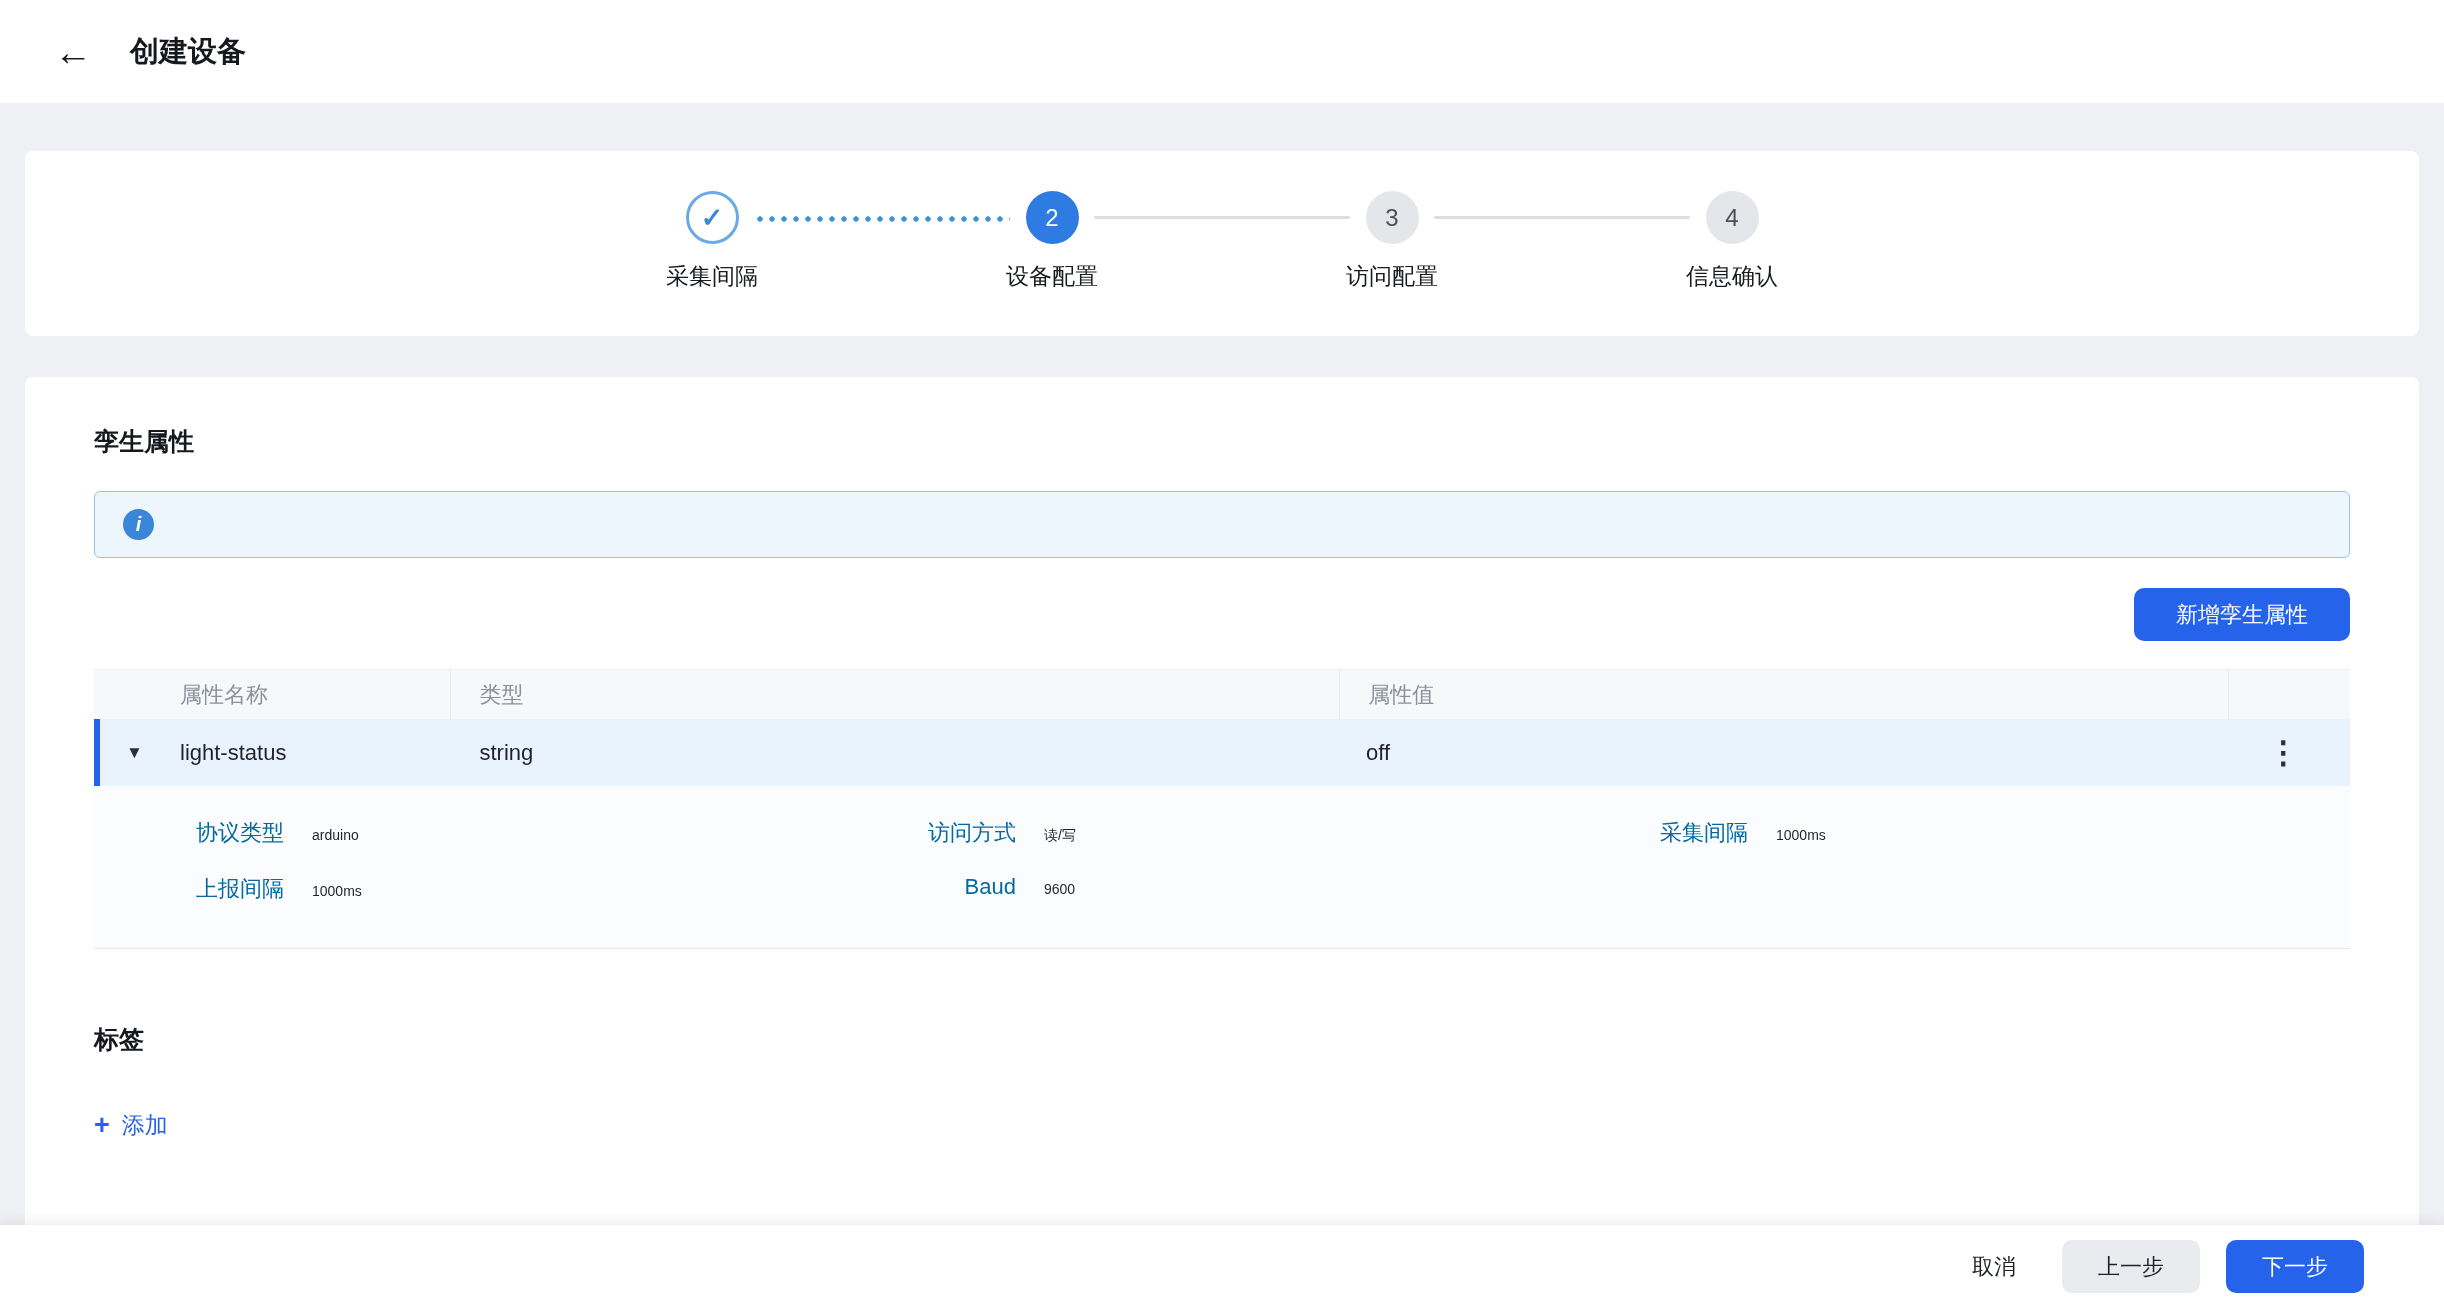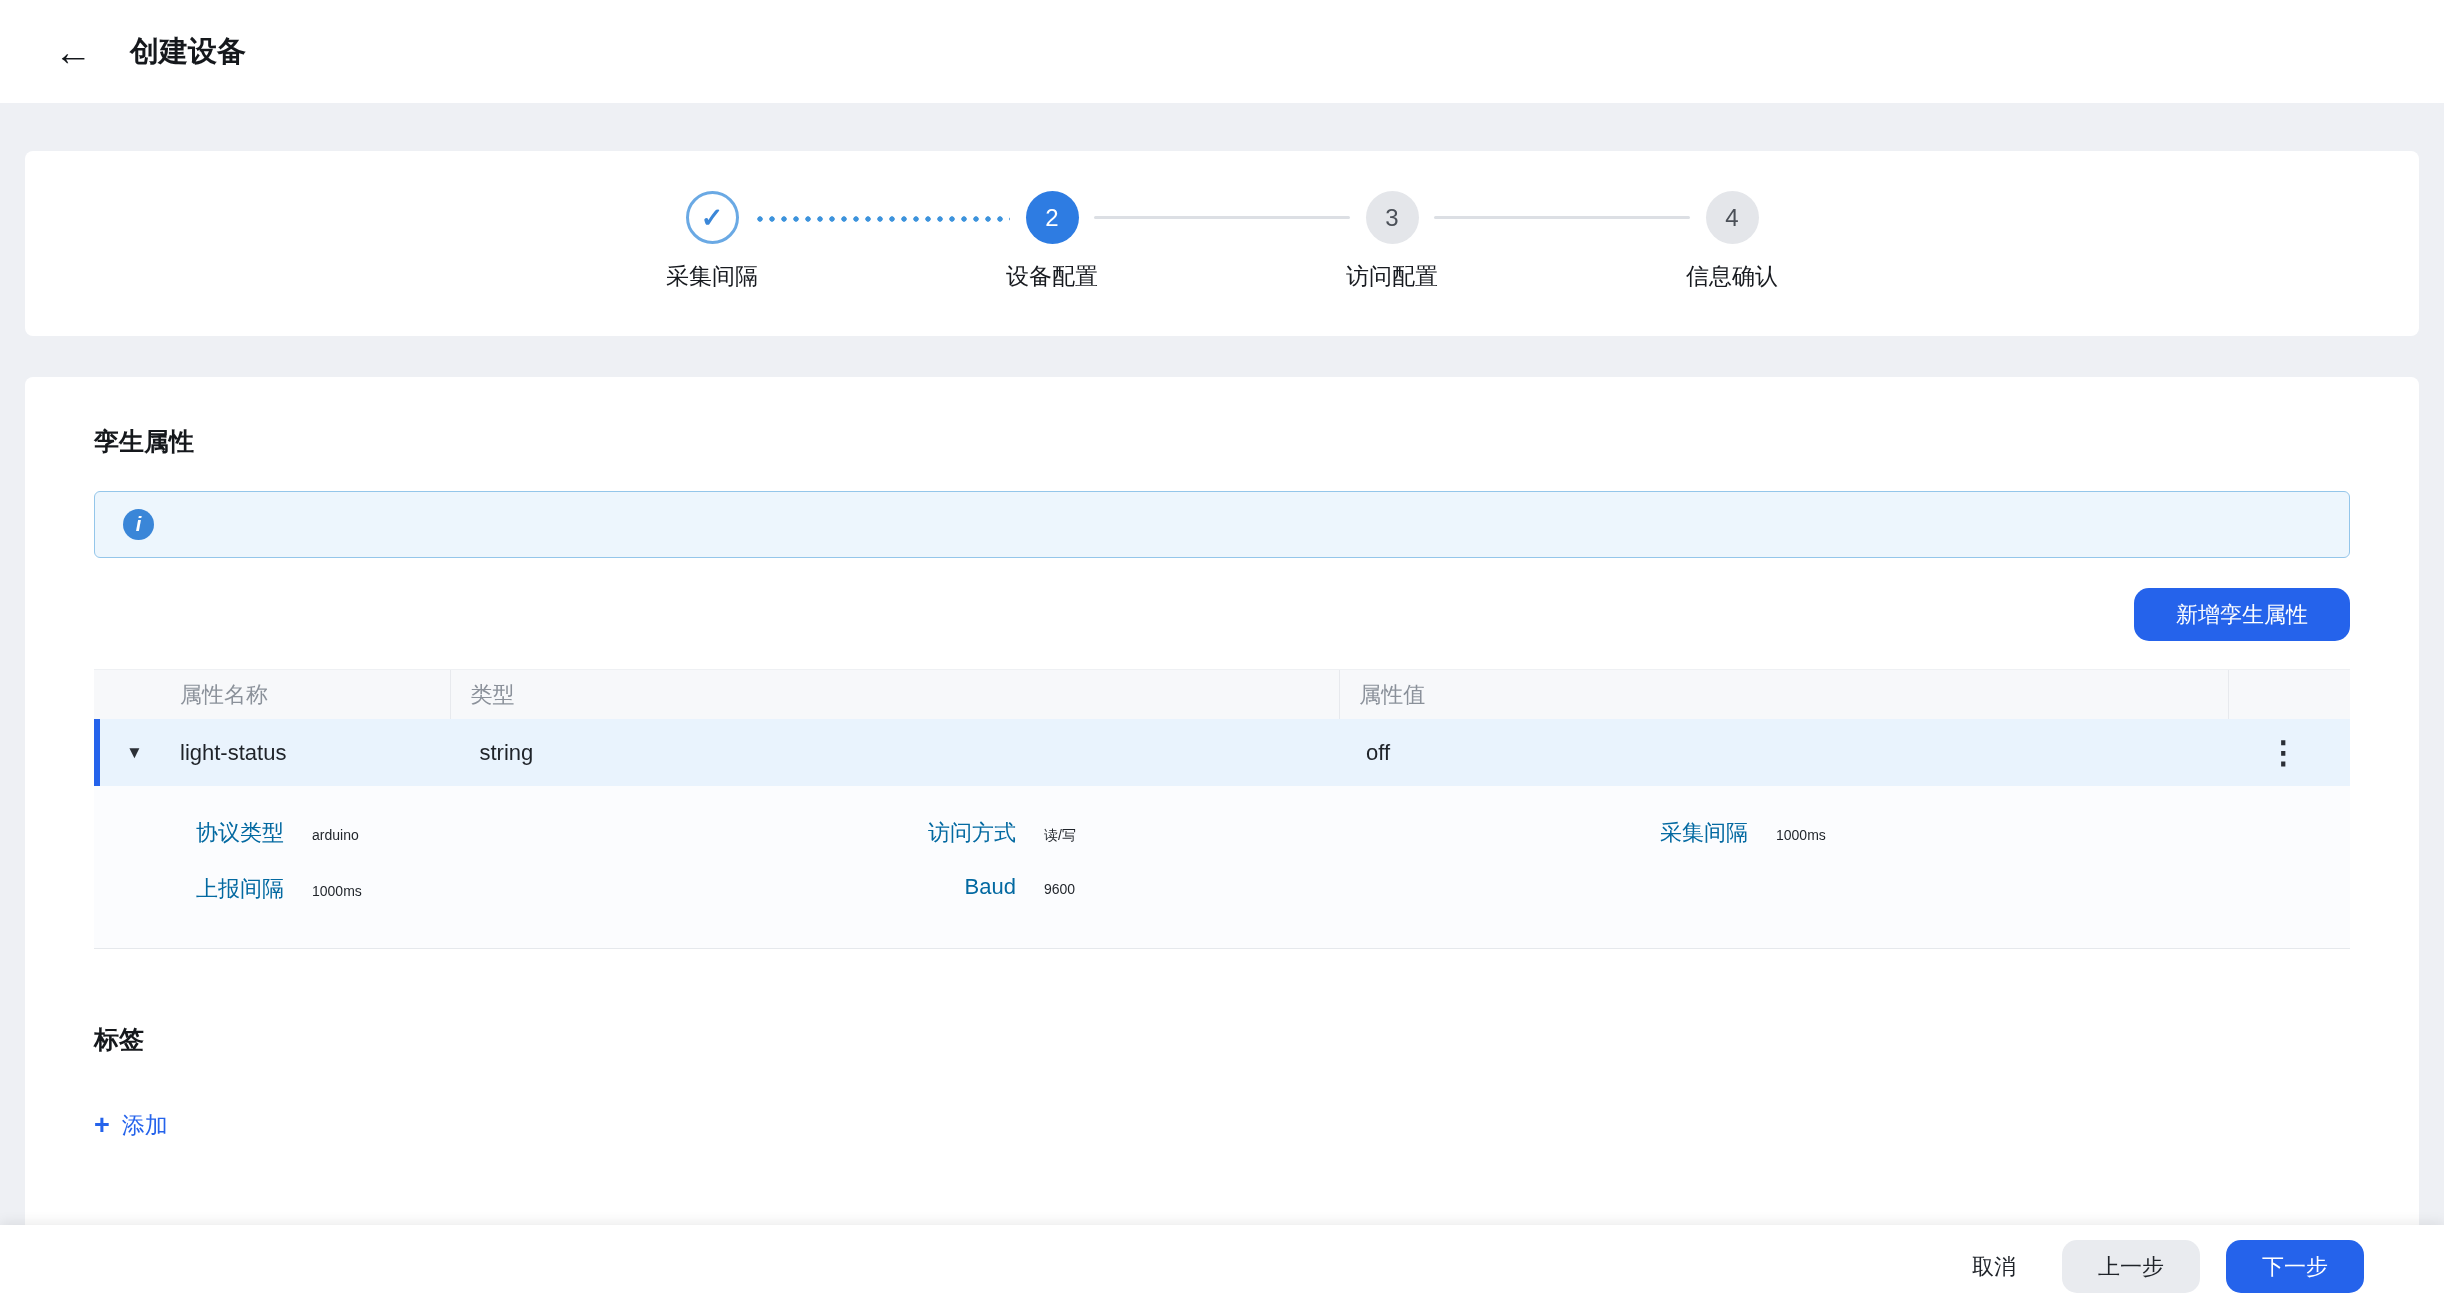--- a/index.html
+++ b/index.html
@@ -37,34 +37,34 @@
 
   
   .main-card { margin-top:41px; padding:48px 69px 92px; }
   .section-title { font-size:25px; font-weight:700; color:#15181c; }
   .alert { margin-top:33px; height:67px; background:#edf6fd; border:1px solid #94c6ea; border-radius:6px;
            display:flex; align-items:center; padding:0 28px; }
   .info-icon { width:31px; height:31px; border-radius:50%; background:#3a86d8; color:#fff; flex:none;
                display:flex; align-items:center; justify-content:center; font-size:20px; font-weight:700; font-style:italic; }
   .alert-text { font-size:22px; color:#333a42; margin-left:20px; }
 
-  .btn { border:none; border-radius:15px; height:53px; font-size:22px; display:inline-flex; align-items:center;
+  .btn { border:none; border-radius:10px; height:53px; font-size:22px; display:inline-flex; align-items:center;
          justify-content:center; cursor:pointer; font-family:inherit; white-space:nowrap; }
   .btn-primary { background:#2563eb; color:#fff; }
   .btn-row { display:flex; justify-content:flex-end; margin-top:30px; }
   .btn-add-twin { padding:0 42px; }
 
   
   .table { margin-top:28px; }
   .t-head { display:flex; background:#f7f8fa; height:50px; border-top:1px solid #eef0f3; }
   .th { font-size:22px; color:#8b919a; display:flex; align-items:center; }
   .c1 { width:15.8%; } .c2 { width:39.4%; } .c3 { width:39.4%; } .c4 { width:5.4%; }
   .t-head .c2, .t-head .c3, .t-head .c4 { border-left:1px solid #e7e9ed; }
   .th.c1 { padding-left:86px; }
-  .th.c2, .th.c3 { padding-left:19px; }
+  .th.c2, .th.c3 { padding-left:28px; }
 
   .t-row { display:flex; align-items:center; height:67px; background:#e9f3fd; border-left:6px solid #2563eb; cursor:pointer; }
   .td { font-size:22px; color:#1f2329; display:flex; align-items:center; }
   .td.c1 { width:calc(15.8% - 6px); padding-left:26px; }
   .caret { font-size:17px; color:#2b2f36; width:30px; flex:none; cursor:pointer; }
   .row-name { margin-left:24px; }
   .td.c2, .td.c3 { padding-left:30px; }
   .td.c4 { justify-content:center; }
   .kebab { font-size:31px; font-weight:700; color:#2b2f36; cursor:pointer; line-height:1; }
 

